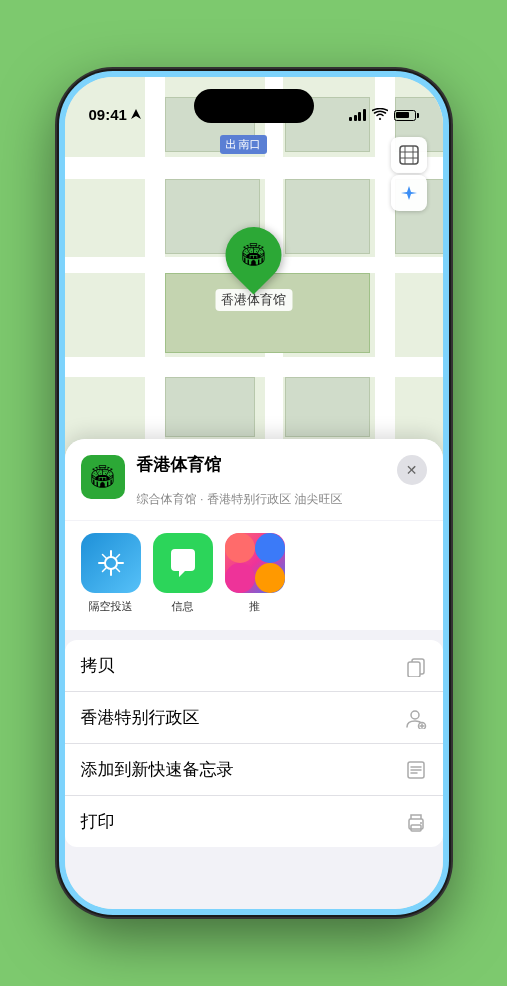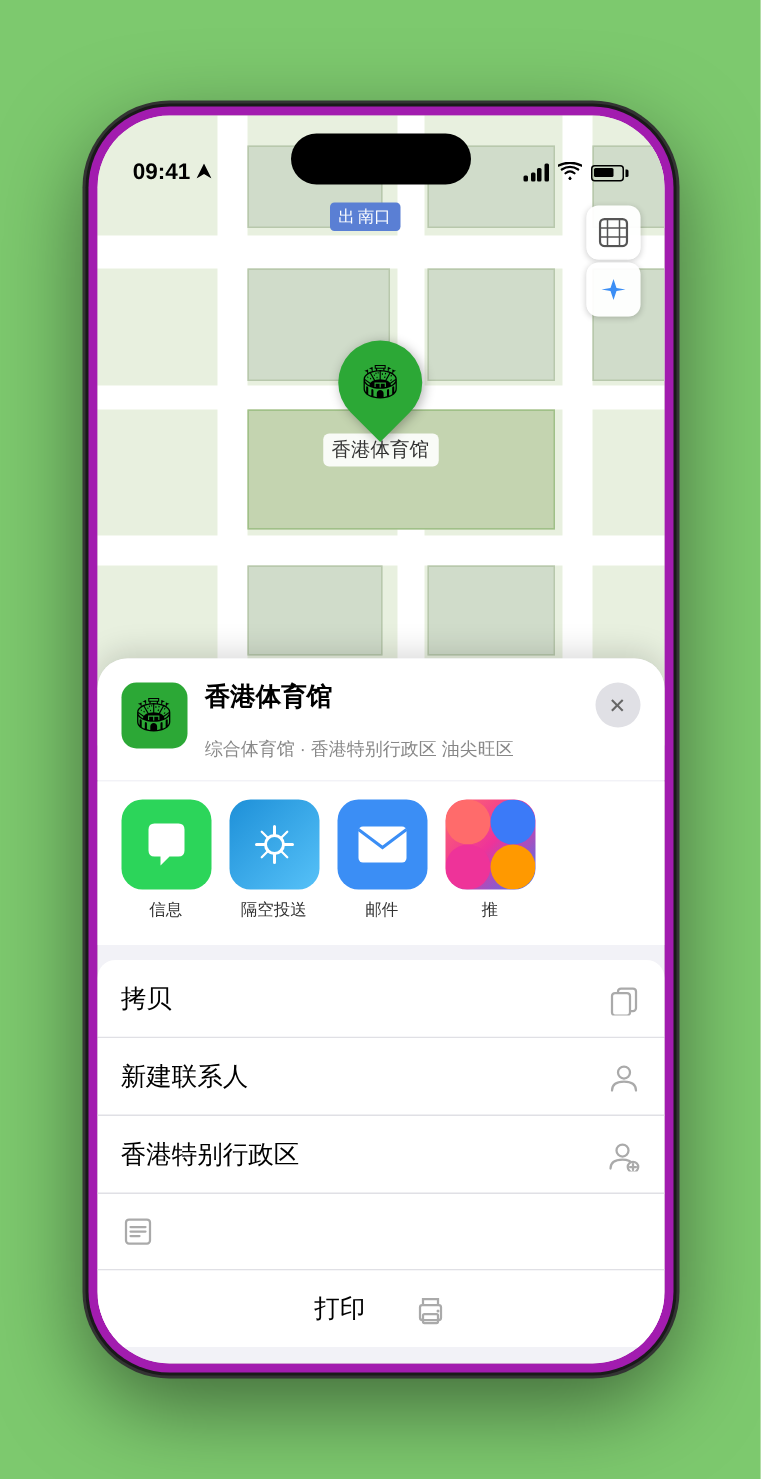--- a/index.html
+++ b/index.html
@@ -10,21 +10,21 @@
       background: #7dc96e;
       display: flex;
       align-items: center;
       justify-content: center;
       font-family: -apple-system, 'PingFang SC', 'Helvetica Neue', sans-serif;
     }
 
     .phone-frame {
       width: 390px;
       height: 844px;
-      background: #a21caf;
+      background: #7dd3fc;
       border-radius: 54px;
       position: relative;
       box-shadow: 0 0 0 2px #1a1a1a, 0 0 0 4px #333, 0 20px 60px rgba(0,0,0,0.5);
       overflow: hidden;
     }
 
     .phone-screen {
       position: absolute;
       top: 6px;
       left: 6px;
@@ -501,48 +501,39 @@
         <div class="place-info">
           <div class="place-name">香港体育馆</div>
           <div class="place-desc">综合体育馆 · 香港特别行政区 油尖旺区</div>
         </div>
         <div class="close-btn">✕</div>
       </div>
 
       <div class="share-row">
 
         <div class="share-item">
-          <div class="share-icon-wrap messages">
-            <svg width="36" height="36" viewBox="0 0 36 36">
-              <path d="M6 8 Q6 4 10 4 L26 4 Q30 4 30 8 L30 22 Q30 26 26 26 L20 26 L14 32 L14 26 L10 26 Q6 26 6 22 Z" fill="white"></path>
-            </svg>
-          </div>
-          <div class="share-label">信息</div>
-        </div>
-
-        <div class="share-item">
           <div class="share-icon-wrap airdrop">
             <svg width="32" height="32" viewBox="0 0 32 32">
               <circle cx="16" cy="16" r="6" fill="none" stroke="white" stroke-width="2"></circle>
               <path d="M16 4 L16 10 M16 22 L16 28 M4 16 L10 16 M22 16 L28 16" stroke="white" stroke-width="2" stroke-linecap="round"></path>
               <path d="M7.5 7.5 L11.5 11.5 M20.5 20.5 L24.5 24.5 M24.5 7.5 L20.5 11.5 M11.5 20.5 L7.5 24.5" stroke="white" stroke-width="1.5" stroke-linecap="round"></path>
             </svg>
           </div>
           <div class="share-label">隔空投送</div>
         </div>
 
         <div class="share-item">
-          <div class="share-icon-wrap mail">
-            <svg width="36" height="28" viewBox="0 0 36 28">
-              <rect x="2" y="2" width="32" height="24" rx="3" fill="white"></rect>
-              <path d="M2 4 L18 16 L34 4" stroke="#3b8ef5" stroke-width="2" fill="none"></path>
+          <div class="share-icon-wrap messages">
+            <svg width="36" height="36" viewBox="0 0 36 36">
+              <path d="M6 8 Q6 4 10 4 L26 4 Q30 4 30 8 L30 22 Q30 26 26 26 L20 26 L14 32 L14 26 L10 26 Q6 26 6 22 Z" fill="white"></path>
             </svg>
           </div>
-          <div class="share-label">邮件</div>
-        </div>
+          <div class="share-label">信息</div>
+        </div>
+
 
 
         <div class="share-item">
           <div class="share-icon-wrap more" style="overflow:hidden;position:relative;">
             <svg width="60" height="60" viewBox="0 0 60 60">
               <circle cx="15" cy="15" r="15" fill="#ff6b6b"></circle>
               <circle cx="45" cy="15" r="15" fill="#3b7af8"></circle>
               <circle cx="15" cy="45" r="15" fill="#ee3399"></circle>
               <circle cx="45" cy="45" r="15" fill="#ff9900"></circle>
             </svg>
@@ -554,46 +545,40 @@
       <div class="action-list">
 
         <div class="action-item">
           <span class="action-text">拷贝</span>
           <svg width="22" height="22" viewBox="0 0 22 22">
             <rect x="7" y="4" width="12" height="15" rx="2" fill="none" stroke="#aaa" stroke-width="1.5"></rect>
             <rect x="3" y="7" width="12" height="15" rx="2" fill="white" stroke="#aaa" stroke-width="1.5"></rect>
           </svg>
         </div>
 
-        <div class="action-item">
-          <span class="action-text">新建联系人</span>
-          <svg width="22" height="22" viewBox="0 0 22 22">
-            <circle cx="11" cy="8" r="4" fill="none" stroke="#aaa" stroke-width="1.5"></circle>
-            <path d="M3 20 Q3 14 11 14 Q19 14 19 20" fill="none" stroke="#aaa" stroke-width="1.5" stroke-linecap="round"></path>
-          </svg>
-        </div>
 
         <div class="action-item">
           <span class="action-text">香港特别行政区</span>
           <svg width="22" height="22" viewBox="0 0 22 22">
             <circle cx="10" cy="8" r="4" fill="none" stroke="#aaa" stroke-width="1.5"></circle>
             <path d="M2 20 Q2 14 10 14 Q15 14 17 17" fill="none" stroke="#aaa" stroke-width="1.5" stroke-linecap="round"></path>
             <circle cx="17" cy="19" r="3.5" fill="white" stroke="#aaa" stroke-width="1.5"></circle>
             <path d="M17 17 L17 21 M15 19 L19 19" stroke="#aaa" stroke-width="1.5" stroke-linecap="round"></path>
           </svg>
         </div>
 
         <div class="action-item">
+          <span class="action-text">添加到新快速备忘录</span>
           <svg width="22" height="22" viewBox="0 0 22 22">
             <rect x="3" y="3" width="16" height="16" rx="2" fill="none" stroke="#aaa" stroke-width="1.5"></rect>
             <path d="M6 8 L16 8 M6 11 L16 11 M6 14 L12 14" stroke="#aaa" stroke-width="1.5" stroke-linecap="round"></path>
           </svg>
         </div>
 
-        <div class="action-item" style="border-radius: 0 0 12px 12px; border-bottom:none;justify-content:center;">
+        <div class="action-item" style="border-radius: 0 0 12px 12px; border-bottom:none;">
           <span class="action-text">打印</span>
           <svg width="22" height="22" viewBox="0 0 22 22">
             <rect x="4" y="8" width="14" height="10" rx="1.5" fill="none" stroke="#aaa" stroke-width="1.5"></rect>
             <rect x="6" y="14" width="10" height="6" rx="1" fill="none" stroke="#aaa" stroke-width="1.5"></rect>
             <path d="M6 8 L6 4 L16 4 L16 8" fill="none" stroke="#aaa" stroke-width="1.5"></path>
             <circle cx="16" cy="12" r="1" fill="#aaa"></circle>
           </svg>
         </div>
       </div>
 

